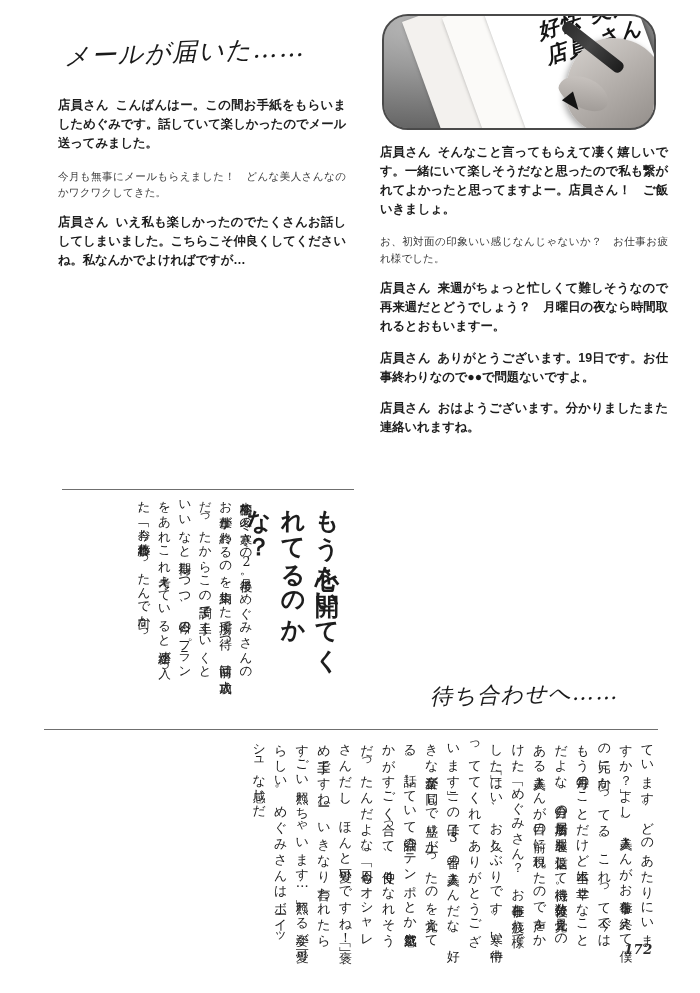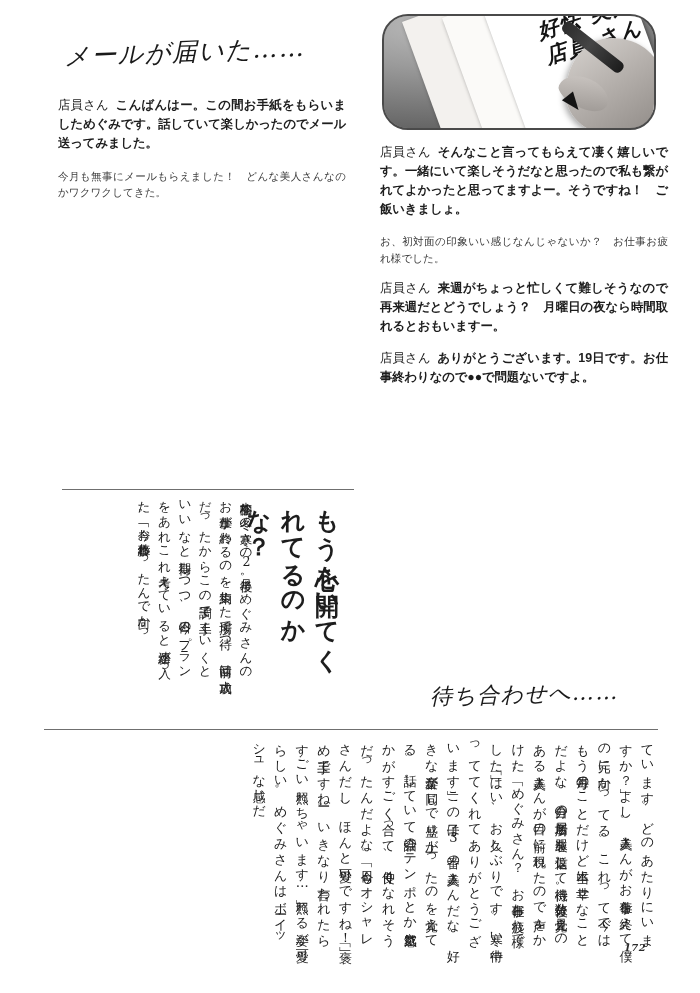--- a/index.html
+++ b/index.html
@@ -156,21 +156,21 @@
   .msg {
     font-size: 12.4px;
     line-height: 1.52;
     margin: 0 0 13px 0;
     text-align: justify;
     color: #1d1d1d;
     font-weight: 700;
     letter-spacing: -0.01em;
   }
   .msg .who {
-    font-weight: 400;
+    font-weight: 700;
     margin-right: 0.55em;
     margin-top: 25px;
   }
   .msg .body { font-weight: 700; }
   .narration {
     font-size: 10.6px;
     line-height: 1.55;
     font-weight: 400;
     color: #3a3a3a;
     margin: 15px 0 13px 0;
@@ -234,21 +234,21 @@
   #rule-bot   { left: 44px;  top: 729px; width: 614px; }
 
   
   #folio {
     position: absolute;
     left: 624px;
     top: 942px;
     font-family: "DejaVu Serif", serif;
     font-style: italic;
     font-weight: 700;
-    font-size: 10px;
+    font-size: 13px;
     color: #2b2b2b;
     letter-spacing: .04em;
   }
 </style>
 </head>
 <body>
 
 <div id="page">
 
   <div class="hand-head" id="hd-mail">メールが届いた……</div>
@@ -263,27 +263,29 @@
 さん</div>
     <div class="hand"></div>
     <div class="thumb"></div>
     <div class="pen"></div>
     <div class="nib"></div>
   </div>
 
   <div class="chat-col" id="chat-left">
       <p class="msg"><span class="who">店員さん</span><span class="body">こんばんはー。この間お手紙をもらいましためぐみです。話していて楽しかったのでメール送ってみました。</span></p>
       <p class="narration">今月も無事にメールもらえました！　どんな美人さんなのかワクワクしてきた。</p>
+      <p class="msg"><span class="who">店員さん</span><span class="body">いえ私も楽しかったのでたくさんお話ししてしまいました。こちらこそ仲良くしてくださいね。私なんかでよければですが…</span></p>
     </div>
 
   <div class="chat-col" id="chat-right">
-      <p class="msg"><span class="who">店員さん</span><span class="body">そんなこと言ってもらえて凄く嬉しいです。一緒にいて楽しそうだなと思ったので私も繋がれてよかったと思ってますよー。そうですね！　ご飯いきましょ。</span></p>
+      <p class="msg"><span class="who">店員さん</span><span class="body">そんなこと言ってもらえて凄く嬉しいです。一緒にいて楽しそうだなと思ったので私も繋がれてよかったと思ってますよー。店員さん！　ご飯いきましょ。</span></p>
       <p class="narration">お、初対面の印象いい感じなんじゃないか？　お仕事お疲れ様でした。</p>
       <p class="msg"><span class="who">店員さん</span><span class="body">来週がちょっと忙しくて難しそうなので再来週だとどうでしょう？　月曜日の夜なら時間取れるとおもいますー。</span></p>
       <p class="msg"><span class="who">店員さん</span><span class="body">ありがとうございます。19日です。お仕事終わりなので●●で問題ないですよ。</span></p>
+      <p class="msg"><span class="who">店員さん</span><span class="body">おはようございます。分かりましたまた連絡いれますね。</span></p>
     </div>
 
   <div class="hand-head" id="hd-machiawase">待ち合わせへ……</div>
 
   <div class="hrule" id="rule-mid"></div>
   <div class="hrule" id="rule-bot"></div>
 
   <div class="vert" id="vhead">もう心を開いてくれてるのかな？</div>
 
   <div class="vert" id="vmid">本格的な冬の寒さの2月後半。めぐみさんのお仕事が終わるのを約束した場所で待つ。前回は大成功だったからこの調子で上手くいくといいなと期待しつつ、今日のプランをあれこれ考えていると連絡が入った。「今お仕事終わったんで向かっ</div>

